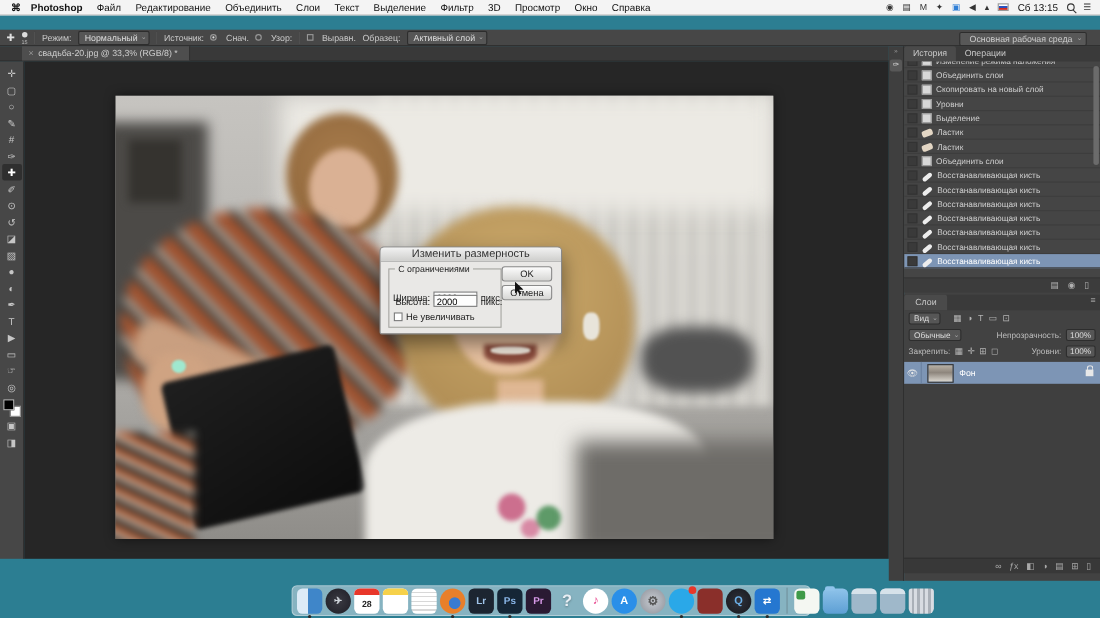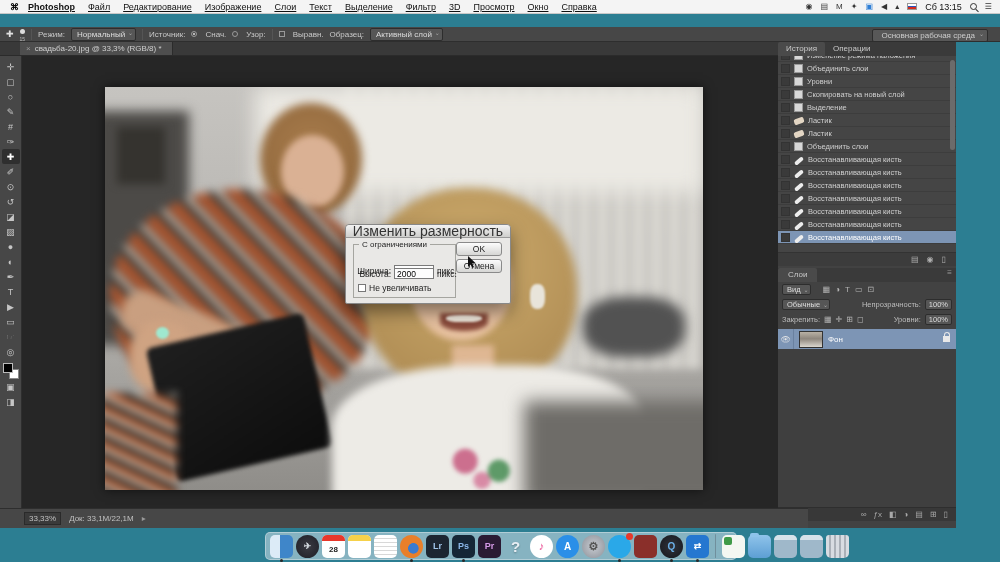--- a/index.html
+++ b/index.html
@@ -5,21 +5,21 @@
   * { margin:0; padding:0; box-sizing:border-box; }
   html,body { width:1000px; height:562px; overflow:hidden; }
   body { font-family:"Liberation Sans", sans-serif; background:#2c7e92; position:relative; }
   #screen { position:absolute; inset:0; }
 
   
   #menubar { position:absolute; left:0; top:0; width:1000px; height:14px; background:#f4f4f4;
     border-bottom:1px solid #c8c8c8; display:flex; align-items:center; font-size:9px; color:#111; z-index:50; }
   #menubar .apple { font-weight:bold; margin:0 9px 0 10px; font-size:9px; }
   #menubar .menus { display:flex; gap:13px; }
-  .menu-item { cursor:default;text-decoration:underline; }
+  .menu-item { cursor:default; }
   .menu-item.bold { font-weight:bold; }
   #menubar .mstatus { margin-left:auto; display:flex; align-items:center; gap:8px; padding-right:8px; }
   .micon { font-size:8px; color:#333; line-height:14px; }
   .micon.blue { color:#2f7fd6; }
   .micon.flag { width:10px; height:7px; background:linear-gradient(180deg,#fff 0 33%,#2a52be 33% 66%,#d52b1e 66%); border:0.5px solid #999; }
   .micon.time { font-size:9px; color:#111; }
   .micon.spot { width:7px; height:7px; border:1.2px solid #333; border-radius:50%; position:relative; }
   .micon.spot::after { content:""; position:absolute; right:-3px; bottom:-2px; width:4px; height:1.2px; background:#333; transform:rotate(45deg); }
 
   
@@ -89,42 +89,42 @@
   .ph-shirt { left:38%; top:69%; width:52%; height:34%; background:#edebe6; border-radius:45% 40% 0 0; filter:blur(4px); }
   .ph-neck { left:58%; top:64%; width:7%; height:10%; background:#dfb793; filter:blur(3px); }
   .ph-print { left:56%; top:88%; width:14%; height:12%; background:radial-gradient(circle at 30% 40%,#cc6f8e 0 18%,transparent 20%),radial-gradient(circle at 70% 60%,#5e9a68 0 16%,transparent 18%),radial-gradient(circle at 50% 80%,#d88aa5 0 14%,transparent 16%); filter:blur(2px); }
   .ph-glasses { left:80%; top:52%; width:17%; height:15%; background:#525252; border-radius:40%; filter:blur(6px); }
   .ph-darkcorner { left:70%; top:78%; width:35%; height:26%; background:#6e6c68; filter:blur(9px); }
 
   
   #dialog { position:absolute; left:345px; top:224px; width:166px; height:80px; background:#e9e8e6;
     border:1px solid #888; border-radius:4px 4px 2px 2px; box-shadow:0 8px 18px rgba(0,0,0,.45); z-index:20; font-size:8.5px; color:#222; }
   #dialog .dtitle { height:13px; background:linear-gradient(#f2f2f2,#cfcfcd); border-bottom:1px solid #9a9a9a;
-    border-radius:4px 4px 0 0; text-align:center; font-size:14px; color:#333; line-height:13px; }
+    border-radius:4px 4px 0 0; text-align:center; font-size:10px; color:#333; line-height:13px; }
   #dlg-group { position:absolute; left:7px; top:19px; width:103px; height:54px; border:1px solid #a5a5a0; }
   #dlg-group .legend { position:absolute; left:5px; top:-5px; background:#e9e8e6; padding:0 3px; font-size:8px; }
   .dlg-row { position:absolute; left:3px; display:flex; align-items:center; gap:3px; }
   .dlg-row label { width:34px; text-align:right; }
   .dlg-row input { width:40px; height:11px; font-size:8.5px; font-family:"Liberation Sans",sans-serif;
     border:1px solid #7a7a7a; background:#fdfdfd; padding:0 2px; }
   .dlg-check { position:absolute; left:4px; bottom:4px; display:flex; align-items:center; gap:3px; }
   .dlg-check .box { width:8px; height:8px; border:1px solid #777; background:#fff; }
   .dlg-btn { position:absolute; right:8px; width:46px; height:14px; background:linear-gradient(#fcfcfc,#d6d6d4);
     border:1px solid #8a8a8a; border-radius:3px; text-align:center; font-size:8.5px; line-height:13px; color:#222; }
   #btn-ok { top:17px; }
   #btn-cancel { top:34px; }
   #cursor { position:absolute; left:122px; top:31px; width:8px; height:12px; background:#111; z-index:5;
     clip-path:polygon(0 0,0 92%,31% 71%,56% 100%,75% 92%,50% 62%,100% 62%); }
 
   
   #collapsed-strip { position:absolute; left:808px; top:42px; width:14px; height:486px; background:#3f3f3f; border-right:1px solid #2e2e2e; }
   #collapsed-strip .exp { color:#9a9a9a; font-size:6px; text-align:center; display:block; margin-top:2px; }
   #collapsed-strip .picon { display:block; width:11px; height:11px; margin:4px auto 0; background:#585858; border-radius:2px;
     color:#ddd; font-size:7px; text-align:center; line-height:11px; }
-  #rightpanel { position:absolute; left:778px; top:42px; width:178px; height:486px; background:#424242; }
+  #rightpanel { position:absolute; left:822px; top:42px; width:178px; height:486px; background:#424242; }
 
   #history-tabs { height:14px; background:#3a3a3a; display:flex; font-size:8px; color:#c9c9c9; }
   #history-tabs .ptab { padding:2px 8px 0; }
   #history-tabs .ptab.active { background:#4a4a4a; border-radius:2px 2px 0 0; }
   #history-list { height:196px; overflow:hidden; background:#454545; position:relative; }
   .h-row { height:13px; display:flex; align-items:center; gap:4px; border-bottom:1px solid #3d3d3d; padding-left:3px; font-size:7.5px; color:#cfcfcf; }
   .h-row.partial { margin-top:-7px; }
   .h-row.selected { background:#7d95b5; color:#fff; }
   .h-check { width:9px; height:9px; background:#3a3a3a; border:1px solid #333; flex:0 0 auto; }
   .h-icon { width:10px; height:9px; flex:0 0 auto; position:relative; }
@@ -202,21 +202,21 @@
 
 <div id="screen">
 
   <div id="menubar">
     <span class="apple">⌘</span>
     <div class="menus">
 
     <span class="menu-item bold">Photoshop</span>
         <span class="menu-item">Файл</span>
         <span class="menu-item">Редактирование</span>
-        <span class="menu-item">Изображение</span>
+        <span class="menu-item">Объединить</span>
         <span class="menu-item">Слои</span>
         <span class="menu-item">Текст</span>
         <span class="menu-item">Выделение</span>
         <span class="menu-item">Фильтр</span>
         <span class="menu-item">3D</span>
         <span class="menu-item">Просмотр</span>
         <span class="menu-item">Окно</span>
         <span class="menu-item">Справка</span>
       </div>
     <div class="mstatus">
@@ -371,27 +371,27 @@
 
           <div class="h-row">
             <span class="h-check"></span>
             <span class="h-icon doc"></span>
             <span>Объединить слои</span>
           </div>
 
           <div class="h-row">
             <span class="h-check"></span>
             <span class="h-icon doc"></span>
+            <span>Скопировать на новый слой</span>
+          </div>
+
+          <div class="h-row">
+            <span class="h-check"></span>
+            <span class="h-icon doc"></span>
             <span>Уровни</span>
-          </div>
-
-          <div class="h-row">
-            <span class="h-check"></span>
-            <span class="h-icon doc"></span>
-            <span>Скопировать на новый слой</span>
           </div>
 
           <div class="h-row">
             <span class="h-check"></span>
             <span class="h-icon doc"></span>
             <span>Выделение</span>
           </div>
 
           <div class="h-row">
             <span class="h-check"></span>
@@ -508,25 +508,20 @@
           <span>ƒx</span>
           <span>◧</span>
           <span>◑</span>
           <span>▤</span>
           <span>⊞</span>
           <span>▯</span>
         </div>
     </div>
   </div>
 
-  <div id="statusbar">
-    <span id="zoom-box">33,33%</span>
-    <span id="doc-size">Док: 33,1М/22,1М</span>
-    <span id="status-arrow">▸</span>
-  </div>
 
   <div id="dock">
 
   <div class="dock-item finder running"></div>
       <div class="dock-item launchpad">✈</div>
       <div class="dock-item calendar">28</div>
       <div class="dock-item notes"></div>
       <div class="dock-item textedit"></div>
       <div class="dock-item firefox running"></div>
       <div class="dock-item lr">Lr</div>

